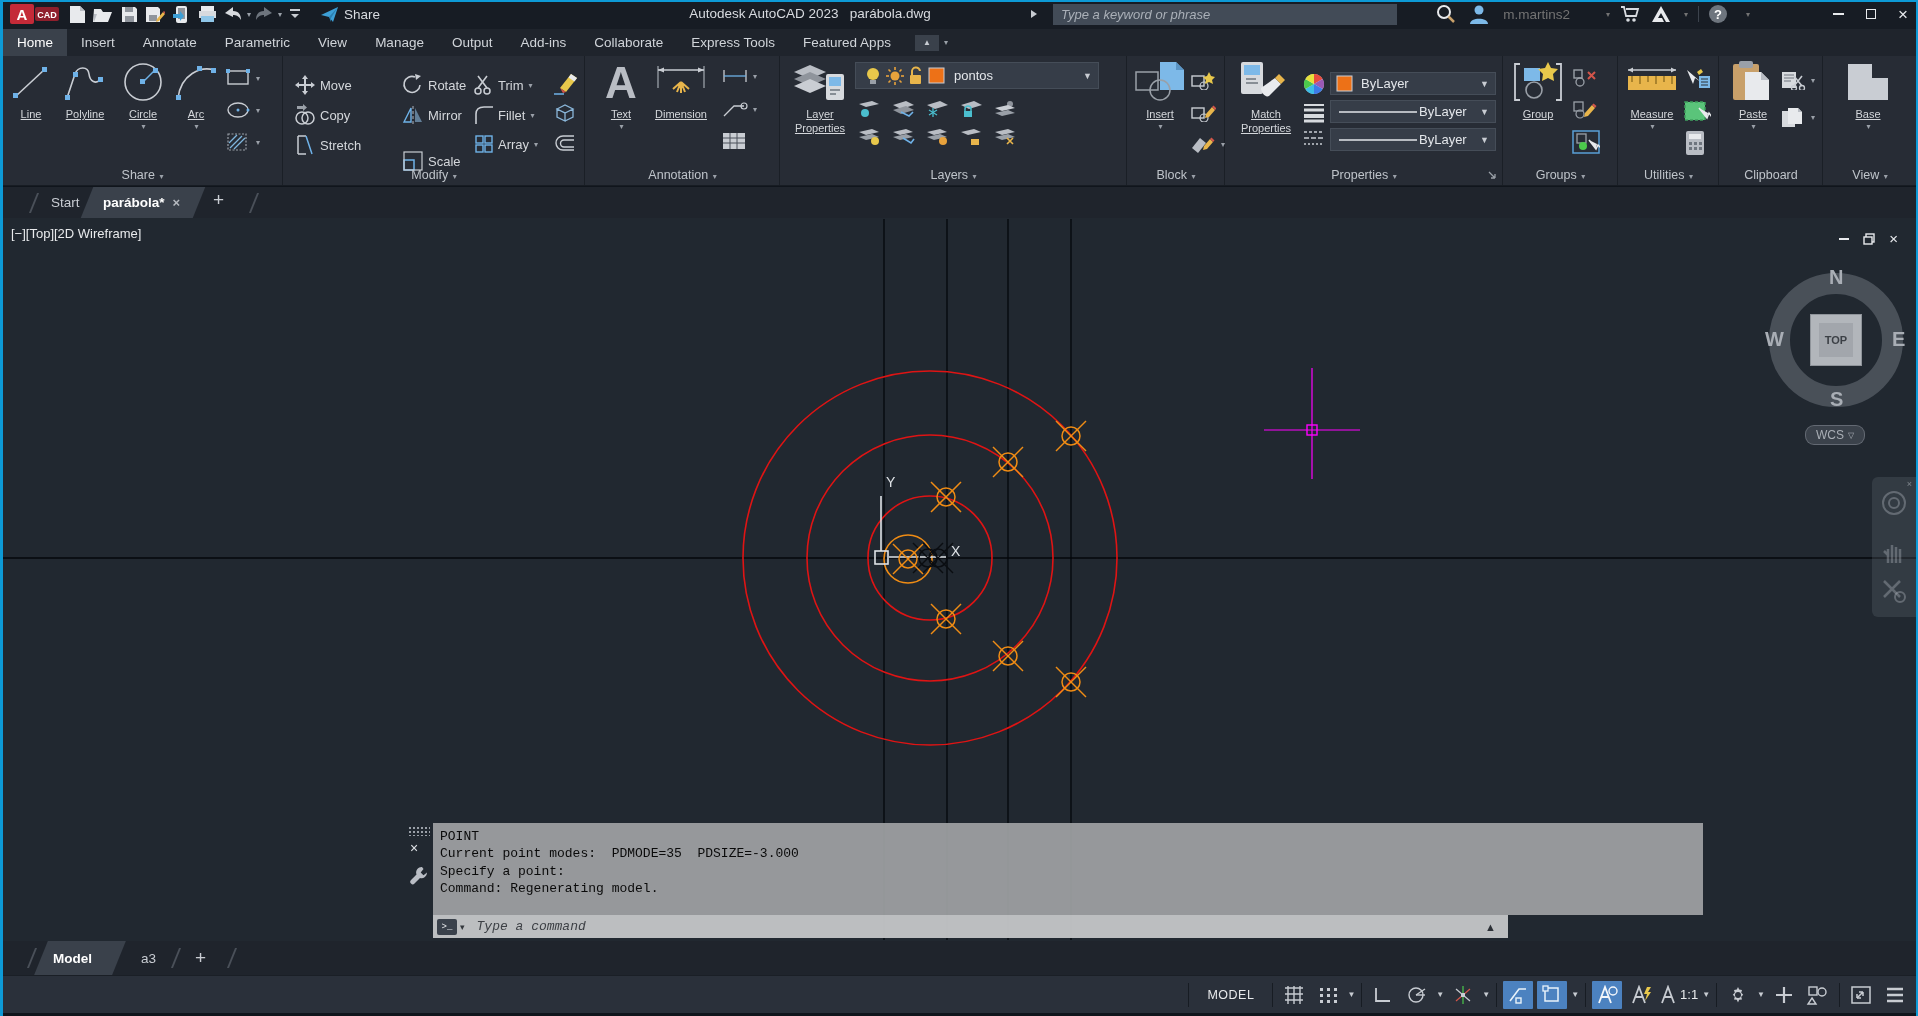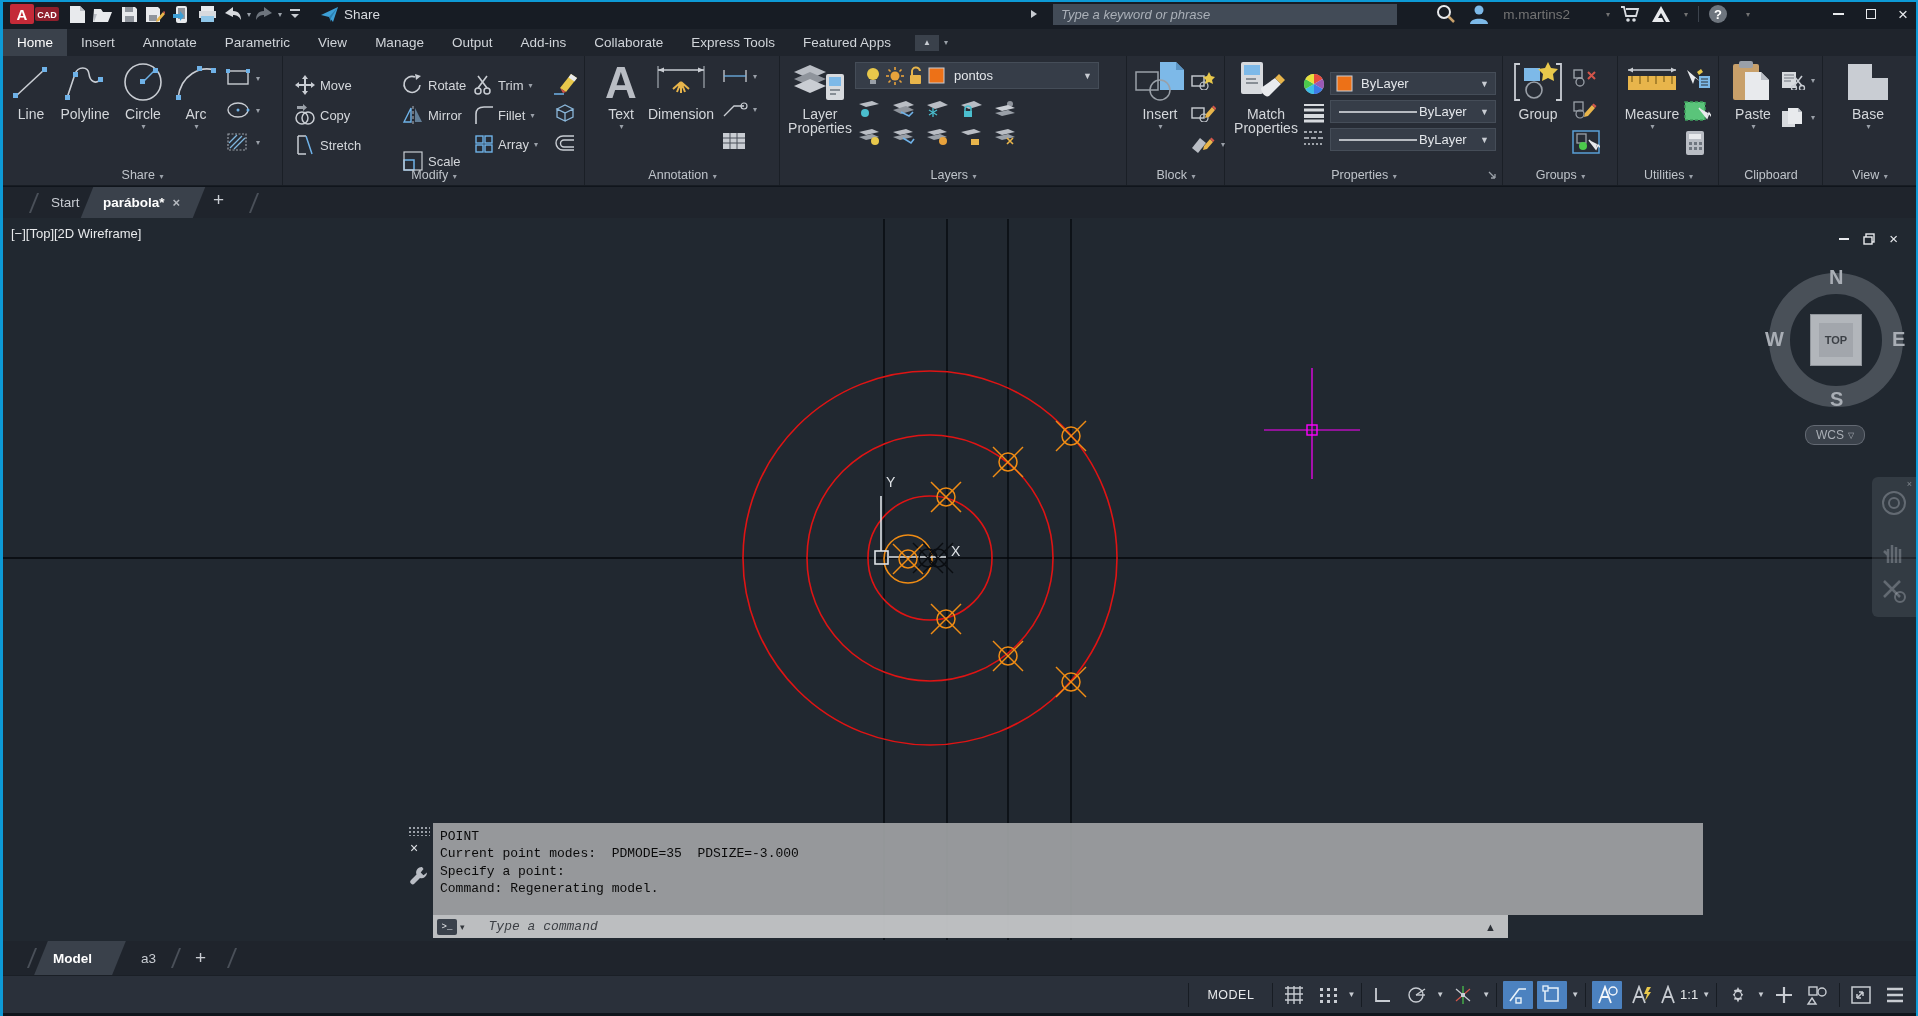--- a/index.html
+++ b/index.html
@@ -24,21 +24,21 @@
   .rtab { padding:0 14px; display:flex; align-items:center; font-size:13.5px; color:#d0d4d9; }
   .rtab.active { background:#3a414b; color:#fff; }
   #paneltoggle { display:flex; align-items:center; gap:4px; margin-left:10px; }
   #paneltoggle .box { width:24px; height:16px; background:#3a414b; display:flex; align-items:center; justify-content:center; font-size:8px; color:#c8ccd2; }
 
   #ribbon { position:absolute; left:3px; top:56px; width:1913px; height:130px; background:#272c35; border-bottom:1px solid #171c23; }
   .panel { position:absolute; top:0; height:129px; border-right:1px solid #1a1f26; }
   .caption { position:absolute; bottom:3px; left:0; right:0; text-align:center; font-size:12.5px; color:#bfc4ca; }
   .caption .dd { font-size:8px; }
   .bigbtn { position:absolute; top:4px; display:flex; flex-direction:column; align-items:center; }
-  .bigbtn .lbl { font-size:14px; color:#d4d7db; margin-top:3px; line-height:14px; text-align:center; }
+  .bigbtn .lbl { font-size:11px; color:#d4d7db; margin-top:3px; line-height:14px; text-align:center;text-decoration:underline; }
   .bigbtn .dd { margin-top:1px; }
   .smallrow { position:absolute; display:flex; align-items:center; gap:4px; font-size:13px; color:#d4d7db; }
   svg { display:block; }
   .ddbox { position:absolute; background:#363d48; border:1px solid #454d58; display:flex; align-items:center; }
   .ddbox .txt { color:#e3e6ea; font-size:13px; }
   .ddbox .arrow { margin-left:auto; margin-right:6px; color:#c8ccd2; font-size:9px; }
 
   #filetabs { position:absolute; left:3px; top:187px; width:1913px; height:31px; background:#1f242c; }
   .ftab { position:absolute; top:0; height:31px; display:flex; align-items:center; font-size:13.5px; color:#c9cdd3; }
   .slant { position:absolute; width:2px; height:20px; background:#4a5059; transform:skewX(-22deg); top:6px; }
@@ -61,21 +61,21 @@
   #navbar { position:absolute; right:0; top:259px; width:44px; height:140px; background:rgba(120,128,138,0.22); border-radius:6px 0 0 6px; z-index:2; }
 
   #cmdgrip { position:absolute; left:408px; top:826px; width:22px; height:10px; z-index:3;
      background-image:radial-gradient(circle, #9aa0a8 1px, transparent 1.3px); background-size:4px 4px; }
   #cmdclose { position:absolute; left:410px; top:840px; color:#dfe2e6; font-size:14px; z-index:3; }
   #cmdwin { position:absolute; left:433px; top:823px; width:1270px; height:92px; background:rgba(157,159,161,0.94); z-index:3; }
   #cmdtext { position:absolute; left:7px; top:5px; font-family:"Liberation Mono",monospace; font-size:13px; color:#0a0a0a; line-height:17.3px; white-space:pre; }
   #cmdinput { position:absolute; left:433px; top:915px; width:1075px; height:23px; background:rgba(193,195,197,0.97); z-index:3; display:flex; align-items:center; }
   #cmdprompt { width:20px; height:16px; background:#3a414b; margin-left:4px; border-radius:2px; display:flex; align-items:center; justify-content:center; color:#e8eaec; font-size:9px; font-family:"Liberation Mono",monospace; }
   #cmdinput .dd { color:#33373c; font-size:9px; margin-left:3px; }
-  #cmdplaceholder { font-family:"Liberation Mono",monospace; font-size:13px; color:#3d4045; font-style:italic; margin-left:24px; }
+  #cmdplaceholder { font-family:"Liberation Mono",monospace; font-size:13px; color:#3d4045; font-style:italic; margin-left:12px; }
   #cmdup { position:absolute; right:12px; color:#2c3036; font-size:11px; }
 
   #modeltabs { position:absolute; left:3px; top:941px; width:1913px; height:34px; background:#1f242c; }
   #mtab-active-bg { position:absolute; left:38px; top:0; width:78px; height:34px; background:#3a414b; transform:skewX(-22deg); }
   .mtab { position:absolute; top:0; height:34px; display:flex; align-items:center; font-size:13.5px; }
 
   #statusbar { position:absolute; left:3px; top:975px; width:1913px; height:38px; background:#2a303a; border-top:1px solid #1a1f26; }
   #statusicons { position:absolute; right:6px; top:0; height:37px; display:flex; align-items:center; gap:4px; }
   .sbtn { height:28px; min-width:30px; display:flex; align-items:center; justify-content:center; border-radius:1px; }
   .sbtn.blue { background:#4c82c0; }
@@ -157,20 +157,21 @@
         </svg>
       </div>
     <div class="qicon" style="margin-left:8px">
         <svg width="19" height="17">
           <path d="M1,9 L18,1 L13,16 L9,11 z" fill="#3d9fd6"></path>
           <path d="M9,11 L18,1 L11,12 l0,4 z" fill="#2c7fb0"></path>
         </svg>
       </div>
     <div style="font-size:13.5px; color:#d8dbe0; margin-left:2px">Share</div>
   </div>
+  <div id="apptitle"><span>Autodesk AutoCAD 2023</span>&nbsp;&nbsp;&nbsp;<span>parábola.dwg</span></div>
   <div class="titright" style="right:880px">
       <svg width="8" height="10">
         <path d="M1,1 l6,4 -6,4 z" fill="#c8ccd2"></path>
       </svg>
     </div>
   <div id="searchbox">Type a keyword or phrase</div>
   <div class="titright" style="right:462px">
       <svg width="20" height="20">
         <circle cx="8" cy="8" r="6" fill="none" stroke="#e8eaed" stroke-width="2"></circle>
         <line x1="12.5" y1="12.5" x2="18" y2="18" stroke="#c8a06a" stroke-width="2.5"></line>

